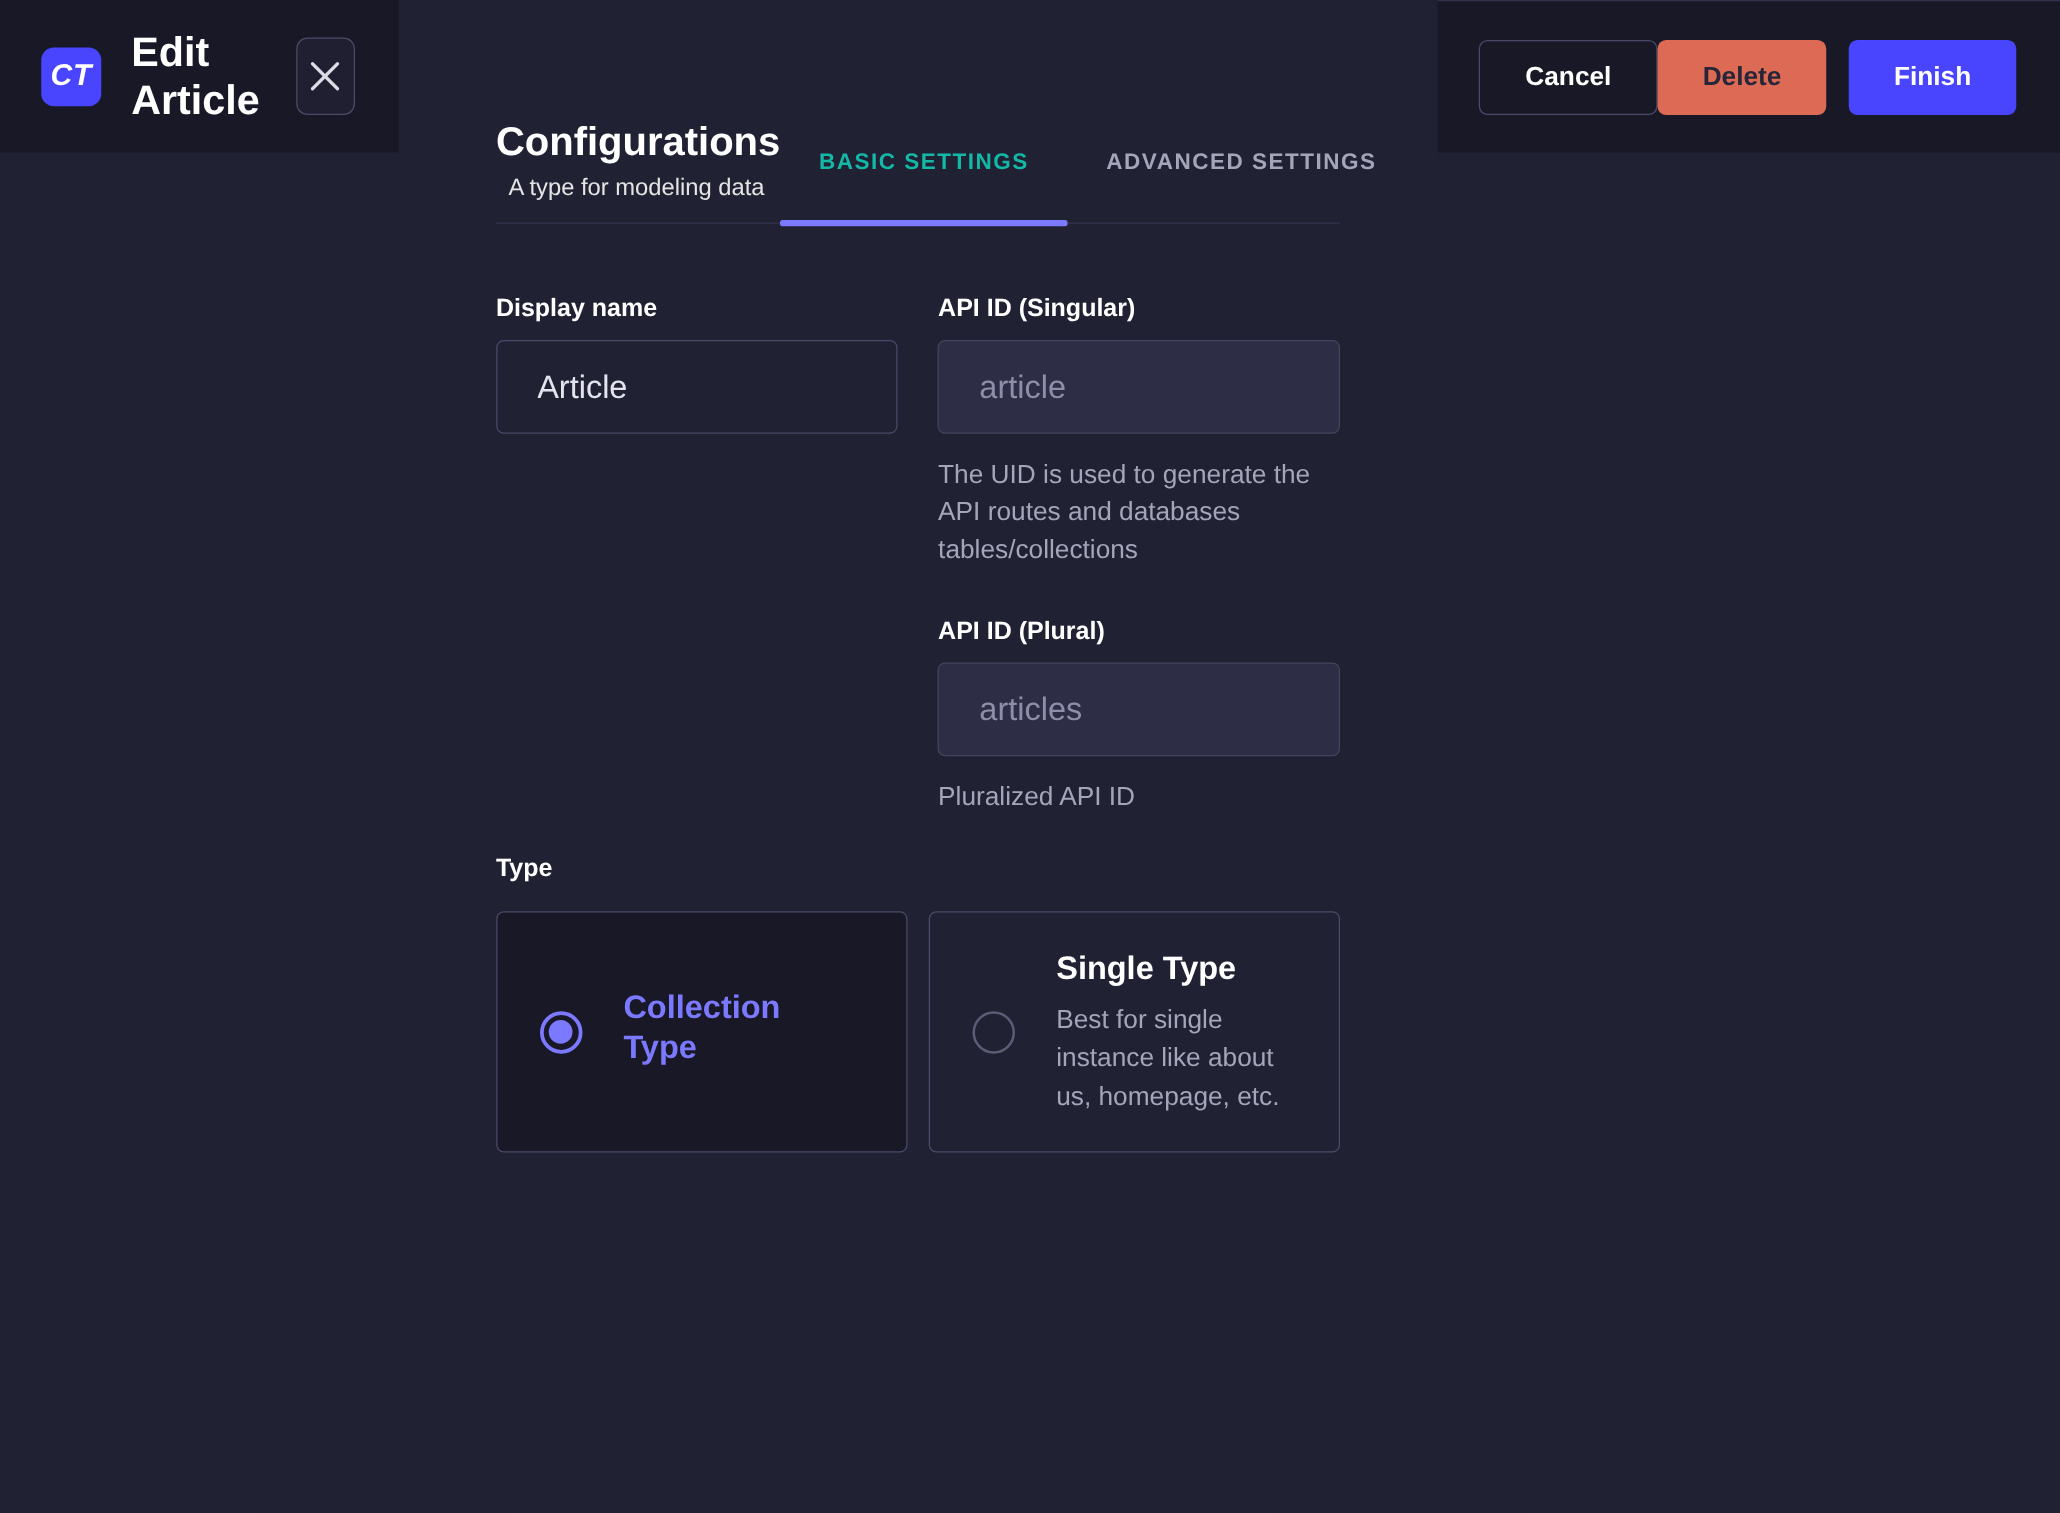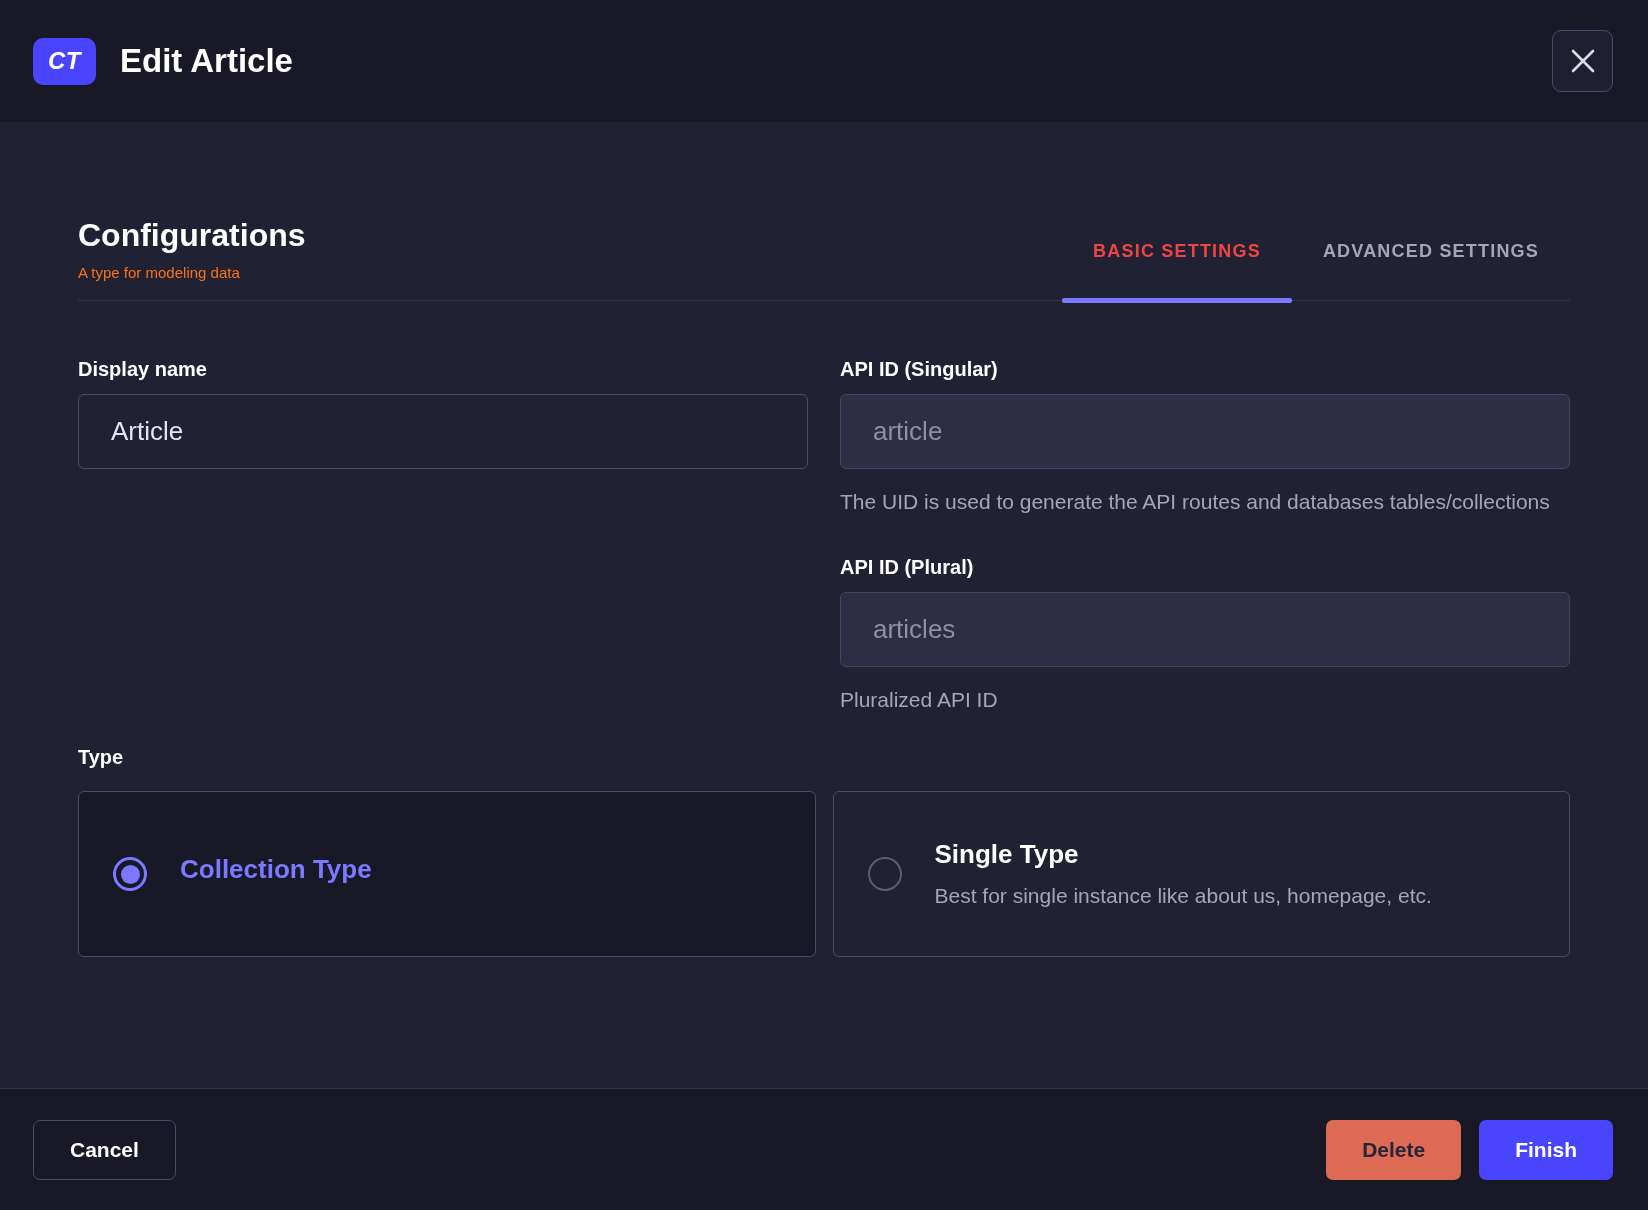--- a/index.html
+++ b/index.html
@@ -3,21 +3,21 @@
 <meta charset="utf-8">
 <style>
   * { box-sizing: border-box; margin: 0; padding: 0; }
   html, body { width: 1648px; height: 1210px; }
   body {
     font-family: "Liberation Sans", sans-serif;
     background: #212134;
     color: #ffffff;
     overflow: hidden;
   }
-  .modal { width: 1648px; height: 1210px; display: flex; flex-direction: column; }
+  .modal { width: 1648px; height: 1210px; display: flex; flex-direction: row; }
 
   
   .modal-header {
     height: 122px; flex: 0 0 122px;
     background: #181826;
     display: flex; align-items: center;
     padding: 0 35px 0 33px;
   }
   .ct-badge {
     width: 63px; height: 47px; border-radius: 10px;
@@ -38,31 +38,31 @@
 
   
   .modal-body { flex: 1; background: #212134; padding: 94px 78px 0 78px; overflow: hidden; }
 
   .head-row {
     display: flex; justify-content: space-between;
     border-bottom: 1px solid #32324d;
   }
   .head-left { padding-bottom: 14px; }
   .page-title { font-size: 32px; font-weight: bold; line-height: 38px; color: #ffffff; }
-  .page-subtitle { margin-top: 6px; font-size: 15px; line-height: 26px; color: #f97316; }
+  .page-subtitle { margin-top: 6px; font-size: 19px; line-height: 26px; color: #e5e5e5; margin-left: 10px; }
 
   .tabs { display: flex; align-self: flex-end; }
   .tab {
     position: relative;
     padding: 0 31px 38px 31px;
     font-size: 18px; font-weight: bold; letter-spacing: 1.2px;
     color: #a5a5ba; line-height: 22px;
     cursor: pointer; white-space: nowrap;
   }
-  .tab.active { color: #ef4444; }
+  .tab.active { color: #14b8a6; }
   .tab.active::after {
     content: ""; position: absolute; left: 0; right: 0; bottom: -3px;
     height: 5px; background: #7b79ff; border-radius: 2px;
   }
 
   
   .form-grid { display: grid; grid-template-columns: 1fr 1fr; column-gap: 32px; margin-top: 56px; }
   .field-label { font-size: 20px; font-weight: bold; line-height: 24px; color: #ffffff; margin-bottom: 13px; }
   .text-input {
     width: 100%; height: 75px; border-radius: 6px;

